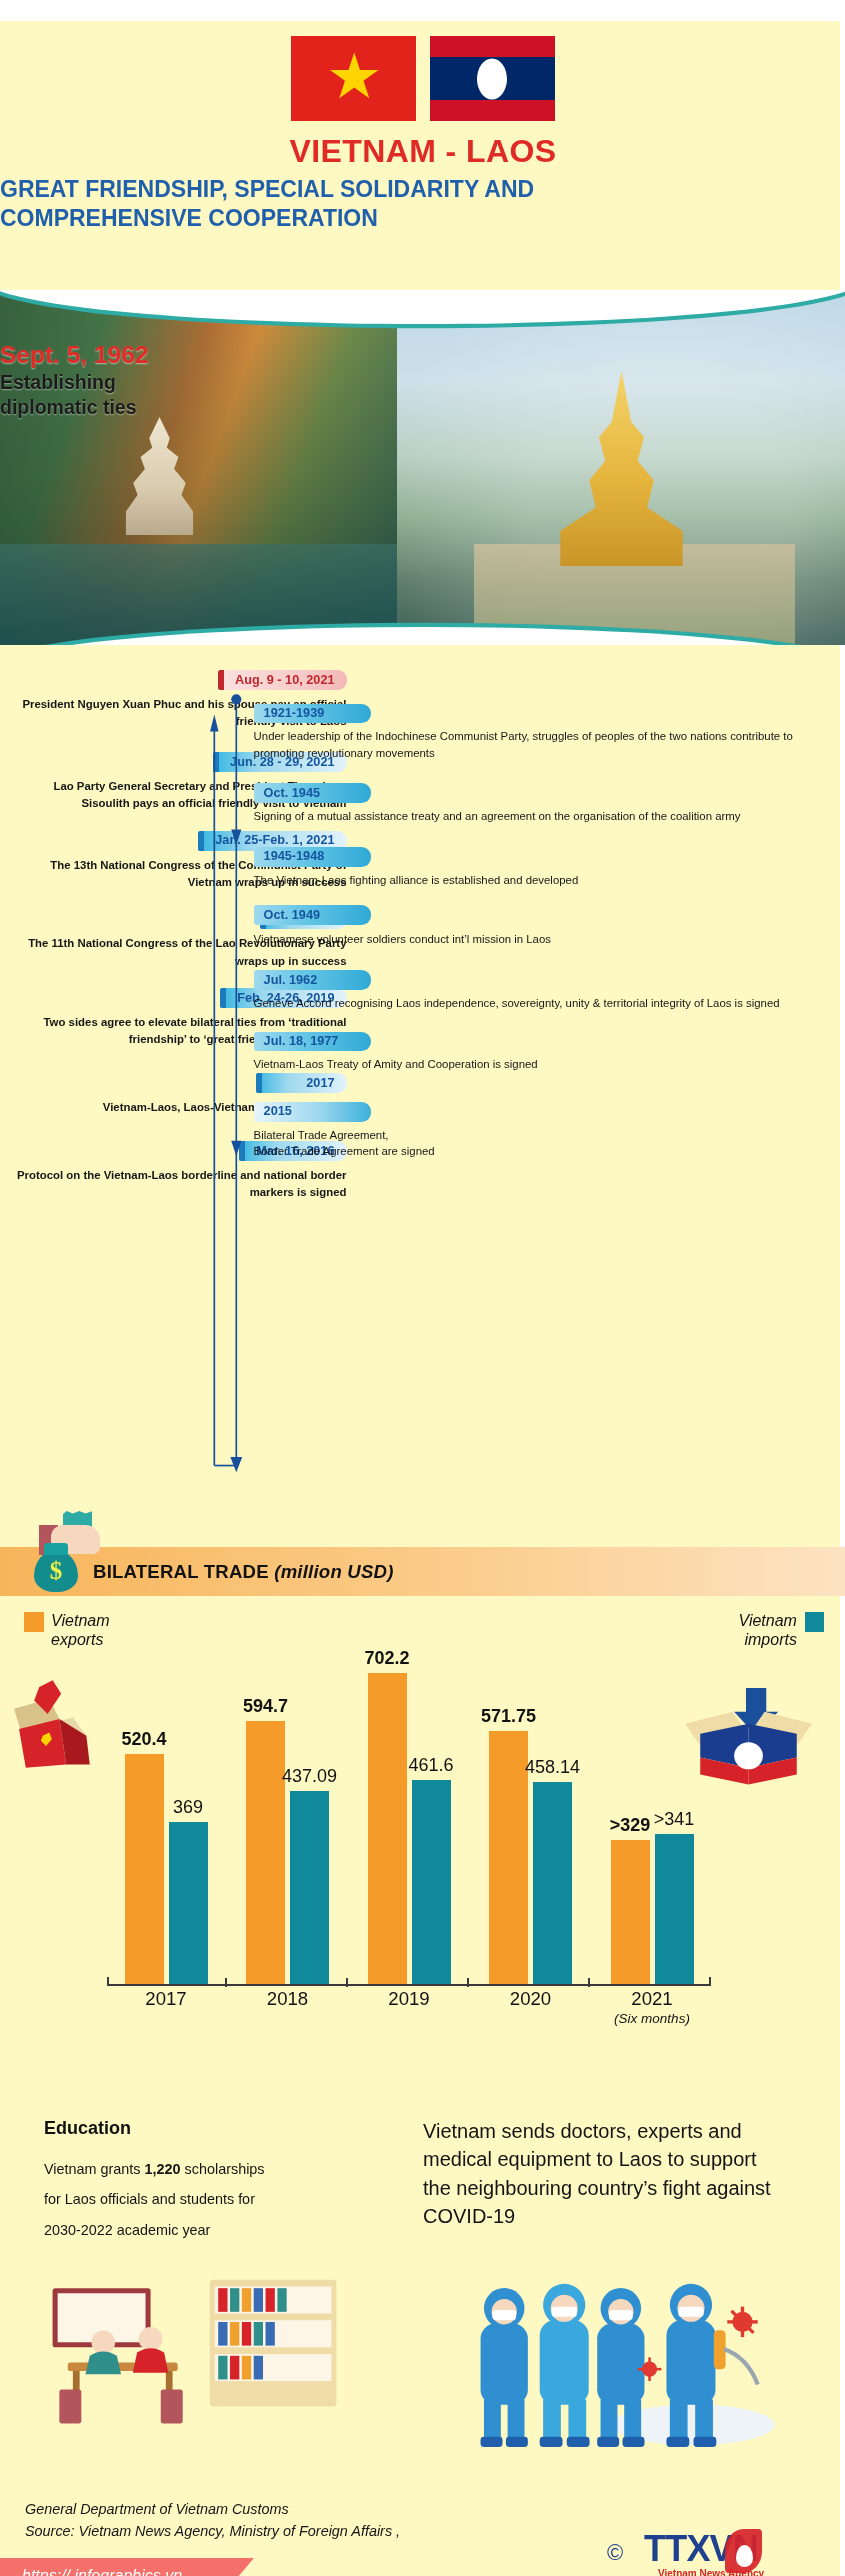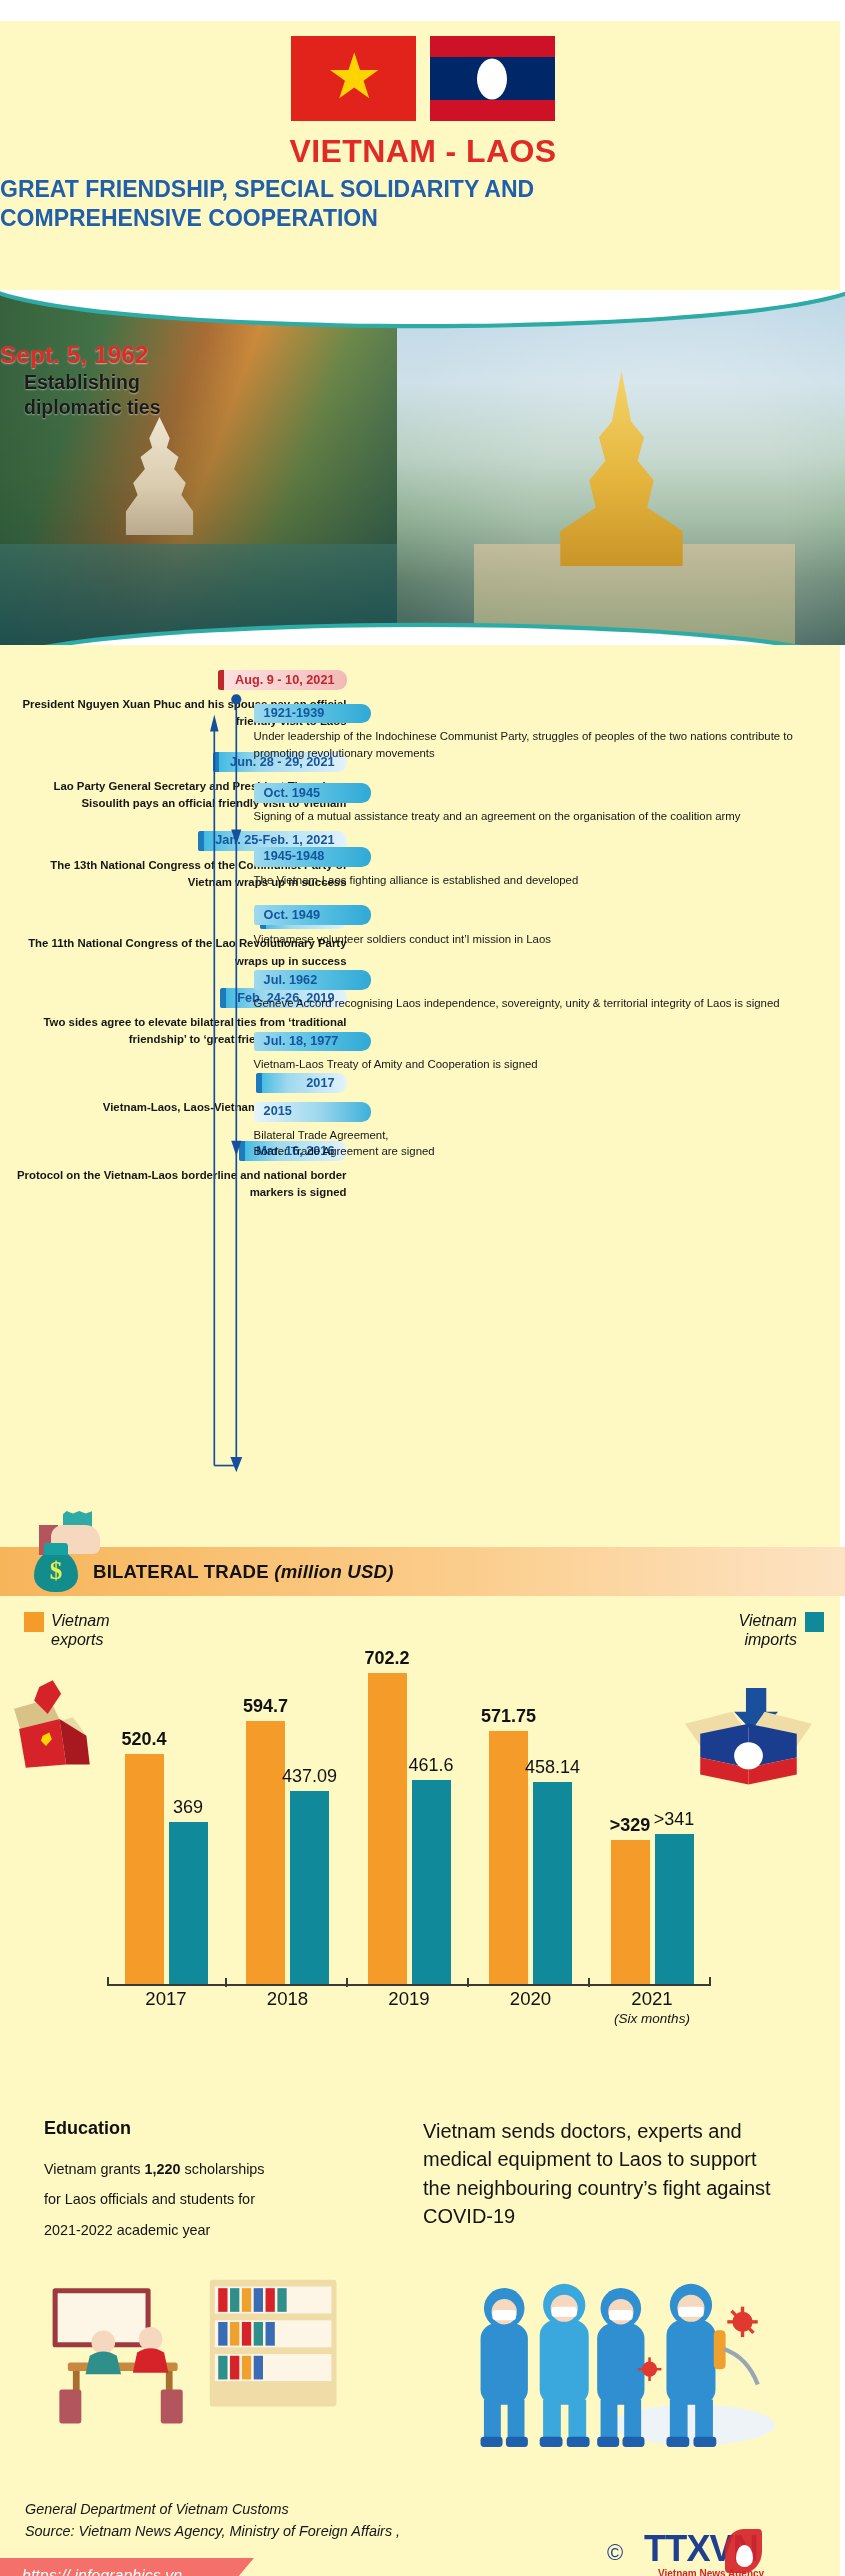--- a/index.html
+++ b/index.html
@@ -80,21 +80,21 @@
   .hero-wave-top, .hero-wave-bot {
     position: absolute; left: -17px; width: 880px; height: 47px; background: #ffffff;
   }
   .hero-wave-top { top: -13.5px; border-radius: 0 0 52% 52% / 0 0 100% 100%; box-shadow: 0 4.2px 0 0 #2eaba5; }
   .hero-wave-bot { bottom: -29px; border-radius: 52% 52% 0 0 / 100% 100% 0 0; box-shadow: 0 -4.2px 0 0 #2eaba5; }
 
   .hero-date {
     position: absolute; top: 51px; left: 0; width: 846px; text-align: left;
   }
   .hero-date .d1 { color: #e02a26; font-size: 24.5px; font-weight: bold; text-shadow: 0 0.8px 1.7px rgba(255,255,255,.55); }
-  .hero-date .d2 { color: #1b1b1b; font-size: 19.5px; font-weight: bold; line-height: 1.22; margin-top: 1.7px; text-shadow: 0 0.8px 1.7px rgba(255,255,255,.45); padding-left: 24px; }
+  .hero-date .d2 { color: #1b1b1b; font-size: 19.5px; font-weight: bold; line-height: 1.22; margin-top: 1.7px; text-shadow: 0 0.8px 1.7px rgba(255,255,255,.45); }
 
   
   .timeline { position: absolute; top: 649px; left: 0; width: 846px; height: 854px; }
 
   .tl-left { position: absolute; left: 8.5px; top: 0; width: 338px; }
   .tl-left .item { text-align: right; margin-bottom: 15px; }
   .tl-left .chip {
     display: inline-block; padding: 2.5px 12px 3.4px 17px; font-size: 12.7px; font-weight: bold;
     border-radius: 2.5px 9.3px 9.3px 2.5px; position: relative; margin-bottom: 6px;
   }
@@ -448,21 +448,21 @@
           <span class="sub">(Six months)</span>
         </div>
       </div>
     </div>
   </div>
 
   <div class="edu">
     <h3>Education</h3>
     <p>Vietnam grants <b>1,220</b> scholarships</p>
     <p>for Laos officials and students for</p>
-    <p>2021-2022 academic year</p>
+    <p>2030-2022 academic year</p>
   </div>
 
   <div class="covid">
     <p>Vietnam sends doctors, experts and medical equipment to Laos to support the neighbouring country’s fight against COVID-19</p>
   </div>
 
   <svg class="illus-school" viewBox="0 0 400 210">
     <rect x="208" y="10" width="150" height="150" rx="4" fill="#f0dca6"></rect>
     <rect x="214" y="18" width="138" height="32" fill="#fdf6e6"></rect>
     <rect x="214" y="58" width="138" height="32" fill="#fdf6e6"></rect>

